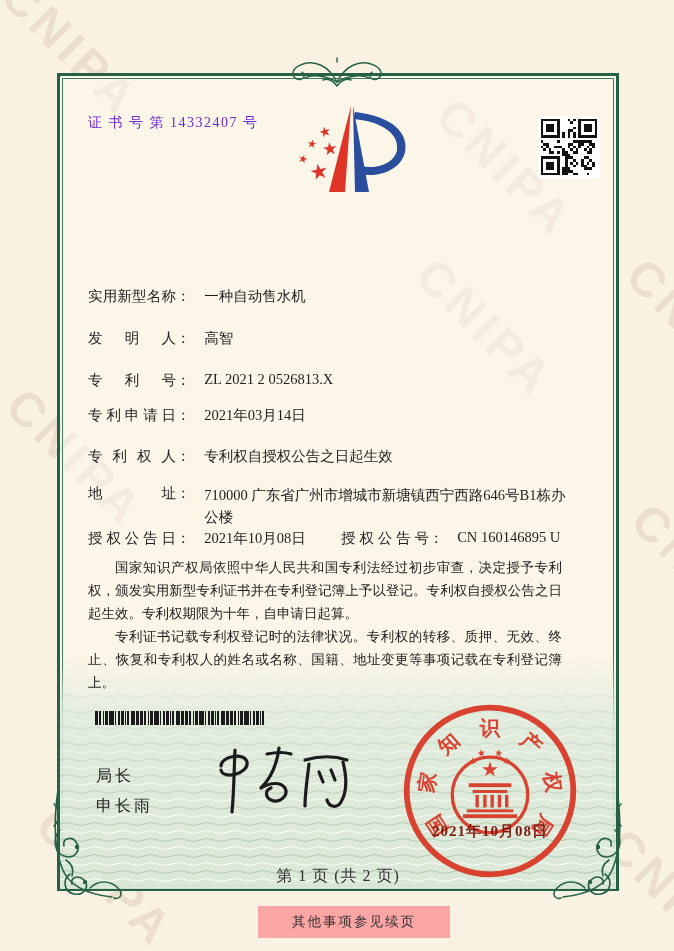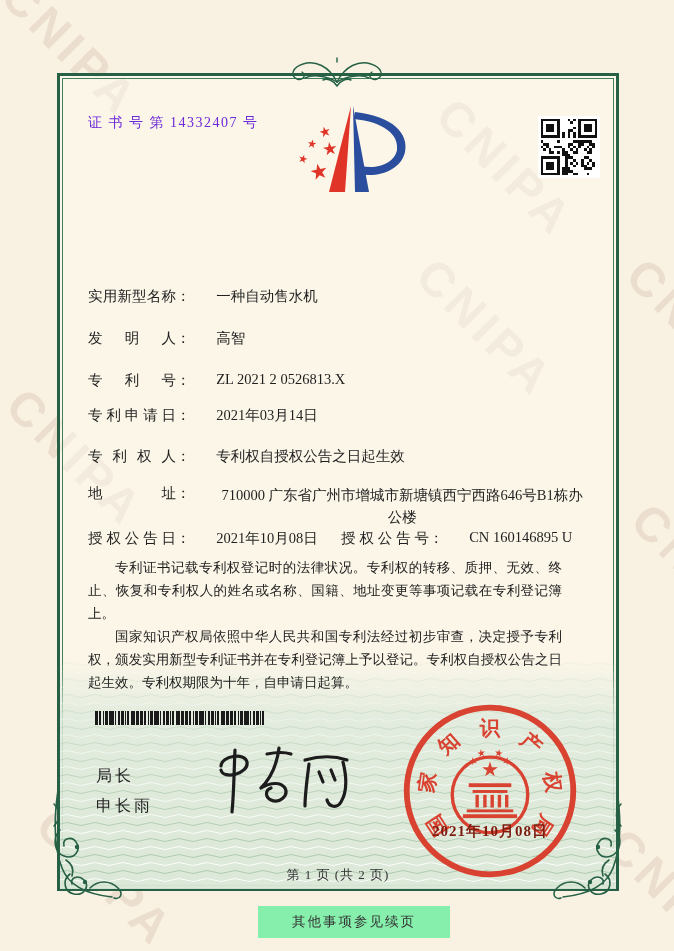--- a/index.html
+++ b/index.html
@@ -37,35 +37,35 @@
   }
   .waves svg{position:absolute;left:0;top:0;}
   
   .cert-no{left:88px;top:114px;font-size:14px;letter-spacing:1.5px;color:#6d28d9;}
   .logo{left:295px;top:104px;}
   .qr{left:538px;top:116px;}
   .title{left:0;top:202px;width:100%;text-align:center;font-size:33px;font-weight:600;letter-spacing:6px;color:#161616;}
   .f-row{left:88px;font-size:14.5px;color:#1f1f1f;}
   .jlabel{display:inline-flex;justify-content:space-between;width:88px;vertical-align:top;}
   .colon{vertical-align:top;}
-  .f-value{margin-left:22px;vertical-align:top;display:inline-block;text-align:center;}
+  .f-value{margin-left:10px;vertical-align:top;display:inline-block;}
   .f-value.wrap{max-width:372px;line-height:22px;}
   .grant2{left:341px;}
   .body-text{left:88px;top:556px;width:474px;color:#1d1d1d;}
   .body-text p{margin:0;font-size:13.5px;line-height:23px;text-indent:2em;text-align:justify;}
   .barcode{left:95px;top:711px;width:170px;height:14px;display:flex;align-items:stretch;overflow:hidden;}
   .barcode div{flex:none;height:100%;}
   .sig-title{left:96px;top:766px;font-size:16px;letter-spacing:3px;color:#222;}
   .sig-name{left:96px;top:796px;font-size:16px;letter-spacing:3px;color:#222;}
   .sig-script{left:196px;top:740px;}
   .seal{left:398px;top:699px;opacity:.95;z-index:4;}
   .seal-date{left:398px;top:822px;width:184px;text-align:center;font-size:15px;font-weight:600;
     color:#7c1d10;letter-spacing:1px;z-index:5;}
-  .page-info{left:57px;top:866px;width:562px;text-align:center;font-size:13px;letter-spacing:1px;color:#333;}
-  .outside-note{left:258px;top:906px;width:192px;height:32px;background:#86efac;
+  .page-info{left:57px;top:866px;width:562px;text-align:center;font-size:16px;letter-spacing:1px;color:#333;}
+  .outside-note{left:258px;top:906px;width:192px;height:32px;background:#fca5a5;
     display:flex;align-items:center;justify-content:center;font-size:13.5px;letter-spacing:2px;color:#333;z-index:3;}
   
   .fill-sred{fill:var(--seal-red);}
   .stroke-sred{stroke:var(--seal-red);fill:none;}
   .fill-lred{fill:var(--logo-red);}
   .fill-lblue{fill:var(--logo-blue);}
   .stroke-green{stroke:var(--border-green);fill:none;}
   .fill-green{fill:var(--border-green);}
   .seal-ring-char{fill:var(--seal-red);font-size:21px;font-weight:bold;
     font-family:"Liberation Serif","DejaVu Serif",serif;text-anchor:middle;dominant-baseline:middle;}
@@ -348,22 +348,22 @@
         <span>授</span>
         <span>权</span>
         <span>公</span>
         <span>告</span>
         <span>号</span>
       </span><span class="colon">：</span>
     <span class="f-value">CN 160146895 U</span>
   </div>
 
   <div class="abs body-text">
+    <p>国家知识产权局依照中华人民共和国专利法经过初步审查，决定授予专利权，颁发实用新型专利证书并在专利登记簿上予以登记。专利权自授权公告之日起生效。专利权期限为十年，自申请日起算。</p>
     <p>专利证书记载专利权登记时的法律状况。专利权的转移、质押、无效、终止、恢复和专利权人的姓名或名称、国籍、地址变更等事项记载在专利登记簿上。</p>
-    <p>国家知识产权局依照中华人民共和国专利法经过初步审查，决定授予专利权，颁发实用新型专利证书并在专利登记簿上予以登记。专利权自授权公告之日起生效。专利权期限为十年，自申请日起算。</p>
   </div>
 
   <div class="abs barcode" id="barcode">
       <div style="width: 3px; background: rgb(26, 26, 26); margin-right: 1px;"></div>
       <div style="width: 1.5px; background: rgb(26, 26, 26); margin-right: 2px;"></div>
       <div style="width: 1.5px; background: rgb(26, 26, 26); margin-right: 1px;"></div>
       <div style="width: 3px; background: rgb(26, 26, 26); margin-right: 1px;"></div>
       <div style="width: 4.5px; background: rgb(26, 26, 26); margin-right: 1px;"></div>
       <div style="width: 1.5px; background: rgb(26, 26, 26); margin-right: 2px;"></div>
       <div style="width: 1.5px; background: rgb(26, 26, 26); margin-right: 1px;"></div>

